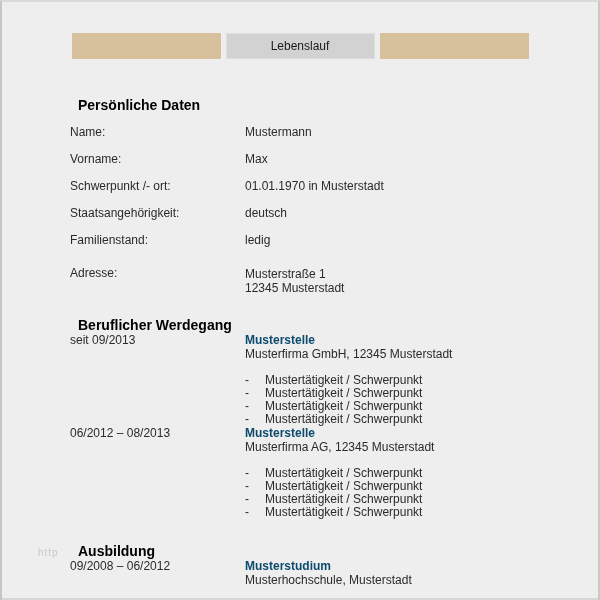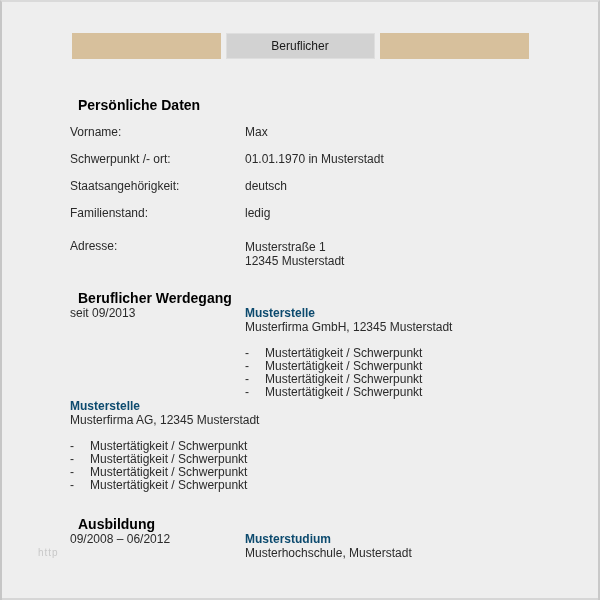--- a/index.html
+++ b/index.html
@@ -116,30 +116,34 @@
   }
 </style>
 </head>
 <body>
 
 <div class="page">
 
   <div class="header">
     <div class="block tan"></div>
     <div class="block tab">
-      <span>Beruflicher</span>
+      <span>Lebenslauf</span>
     </div>
     <div class="block tan"></div>
   </div>
 
   <div class="content">
 
     <h2 class="section-heading">Persönliche Daten</h2>
 
     <div class="p-rows">
+      <div class="p-row">
+        <div class="p-label">Name:</div>
+        <div class="p-value">Mustermann</div>
+      </div>
       <div class="p-row">
         <div class="p-label">Vorname:</div>
         <div class="p-value">Max</div>
       </div>
       <div class="p-row">
         <div class="p-label">Schwerpunkt /- ort:</div>
         <div class="p-value">01.01.1970 in Musterstadt</div>
       </div>
       <div class="p-row">
         <div class="p-label">Staatsangehörigkeit:</div>
@@ -181,20 +185,21 @@
               </div>
             <div class="bullet">
                 <span class="dash">-</span>
                 <span>Mustertätigkeit / Schwerpunkt</span>
               </div>
           </div>
         </div>
       </div>
 
       <div class="entry">
+        <div class="entry-period">06/2012 – 08/2013</div>
         <div class="entry-body">
           <div class="entry-title">Musterstelle</div>
           <div class="entry-company">Musterfirma AG, 12345 Musterstadt</div>
           <div class="bullets">
             <div class="bullet">
                 <span class="dash">-</span>
                 <span>Mustertätigkeit / Schwerpunkt</span>
               </div>
             <div class="bullet">
                 <span class="dash">-</span>

